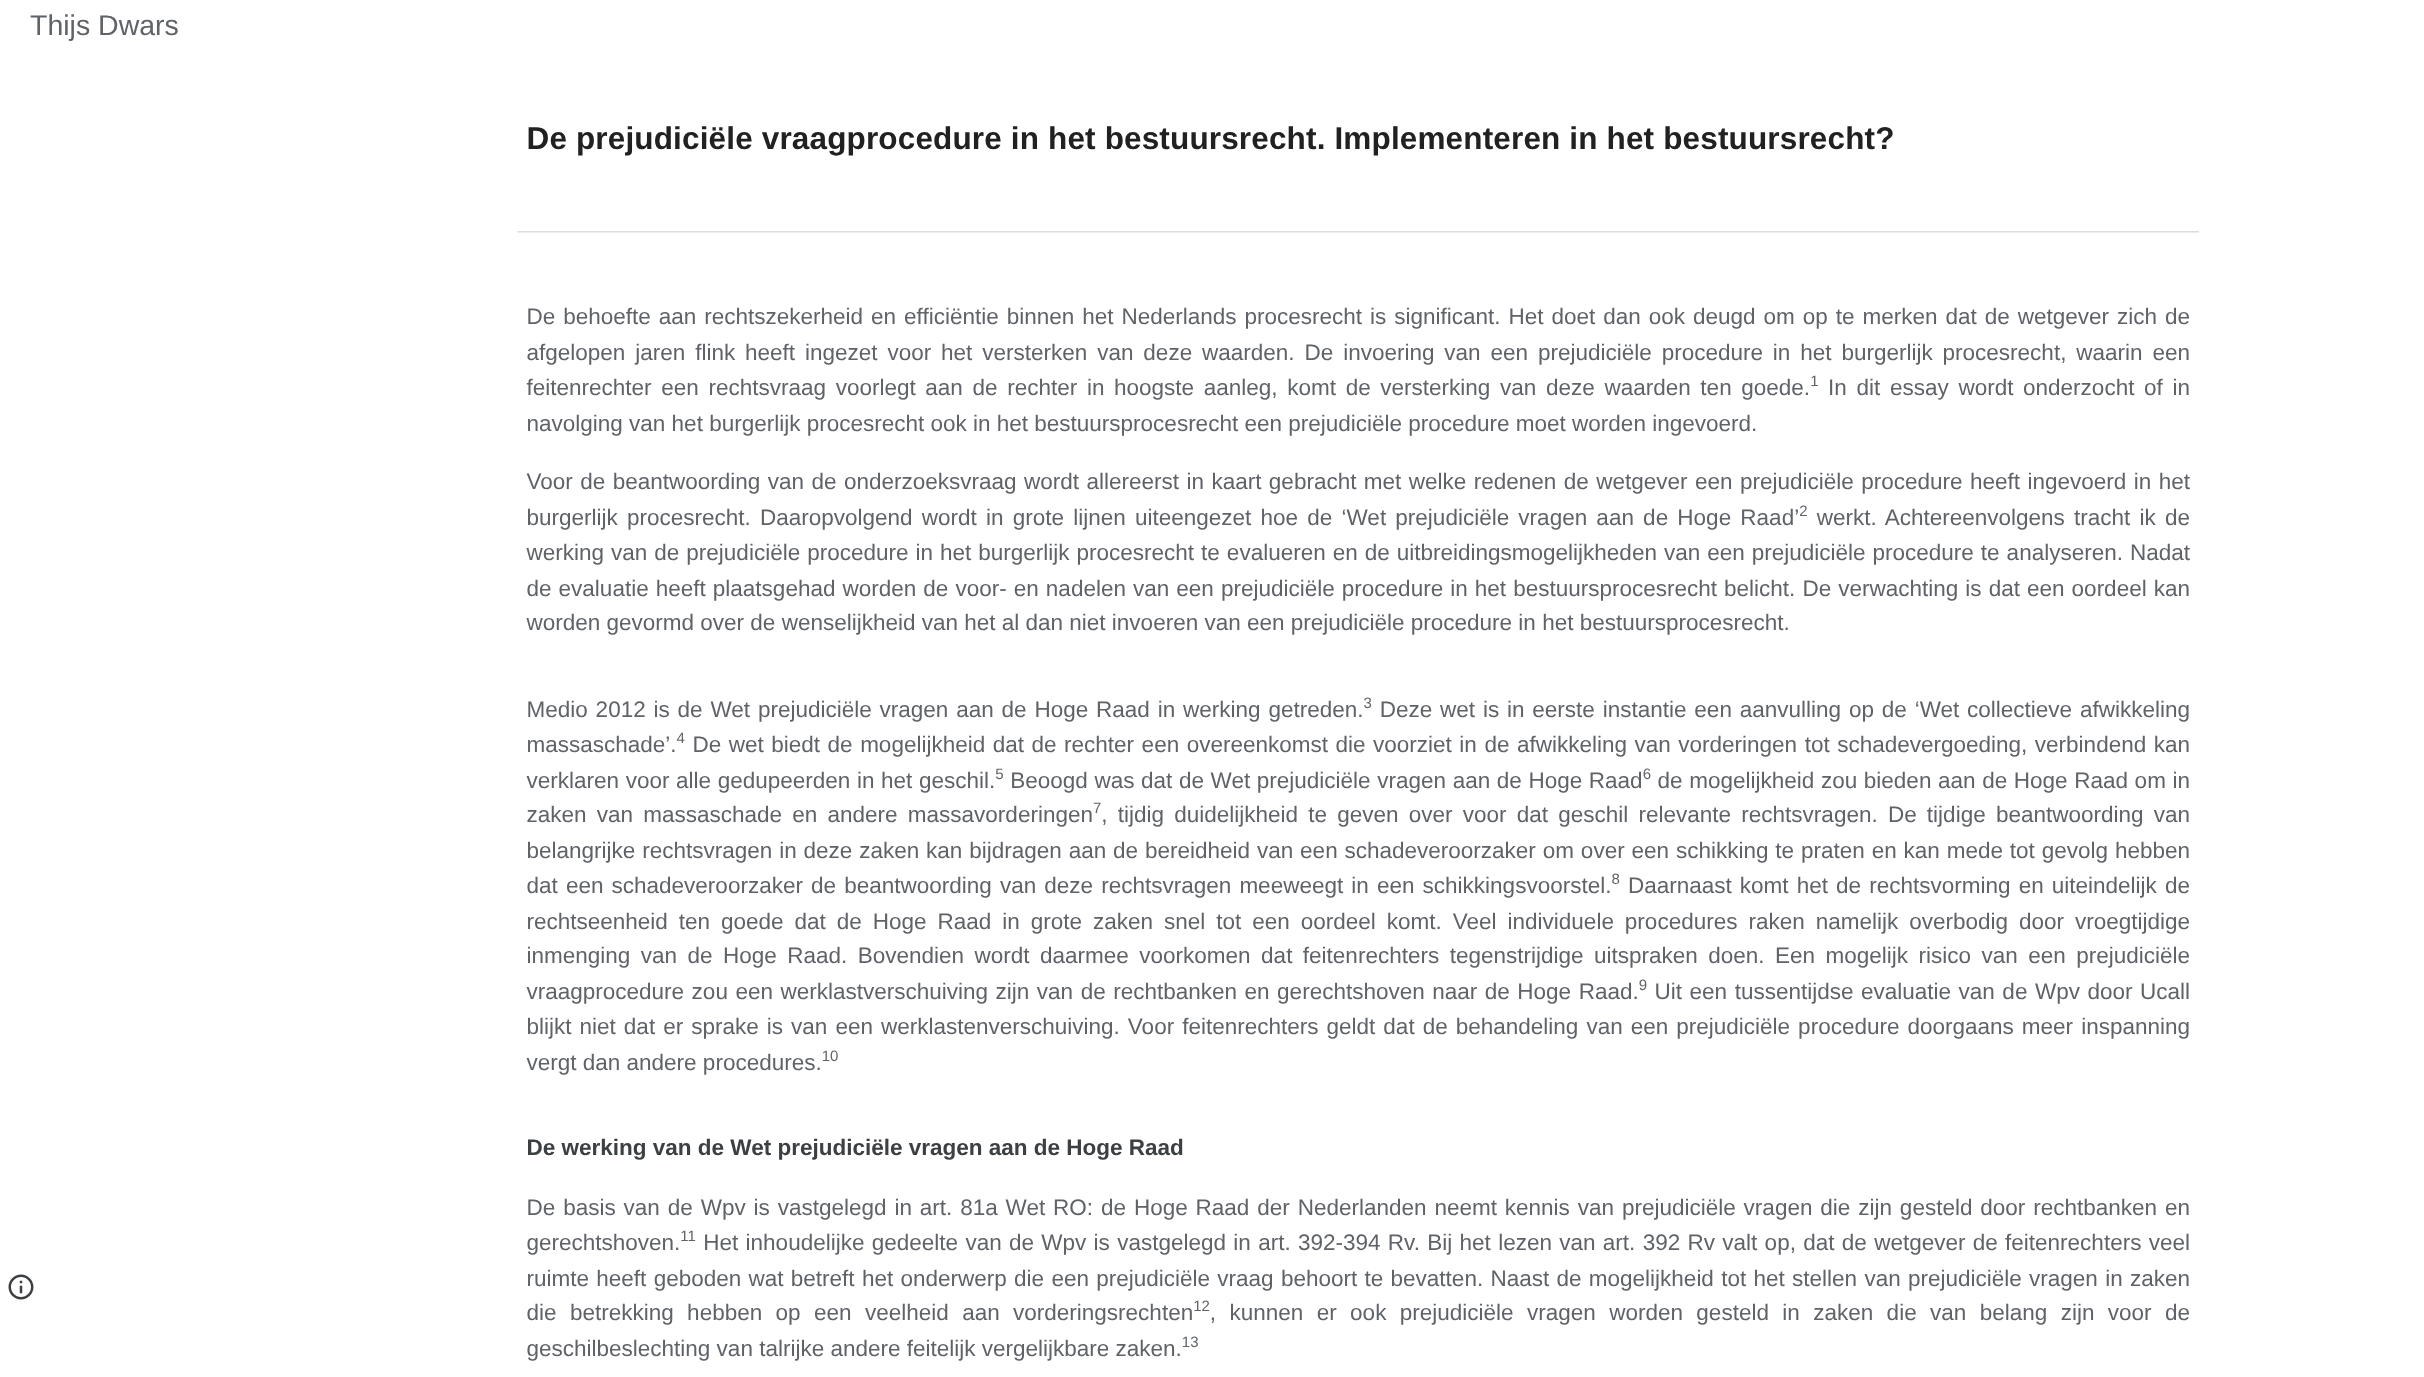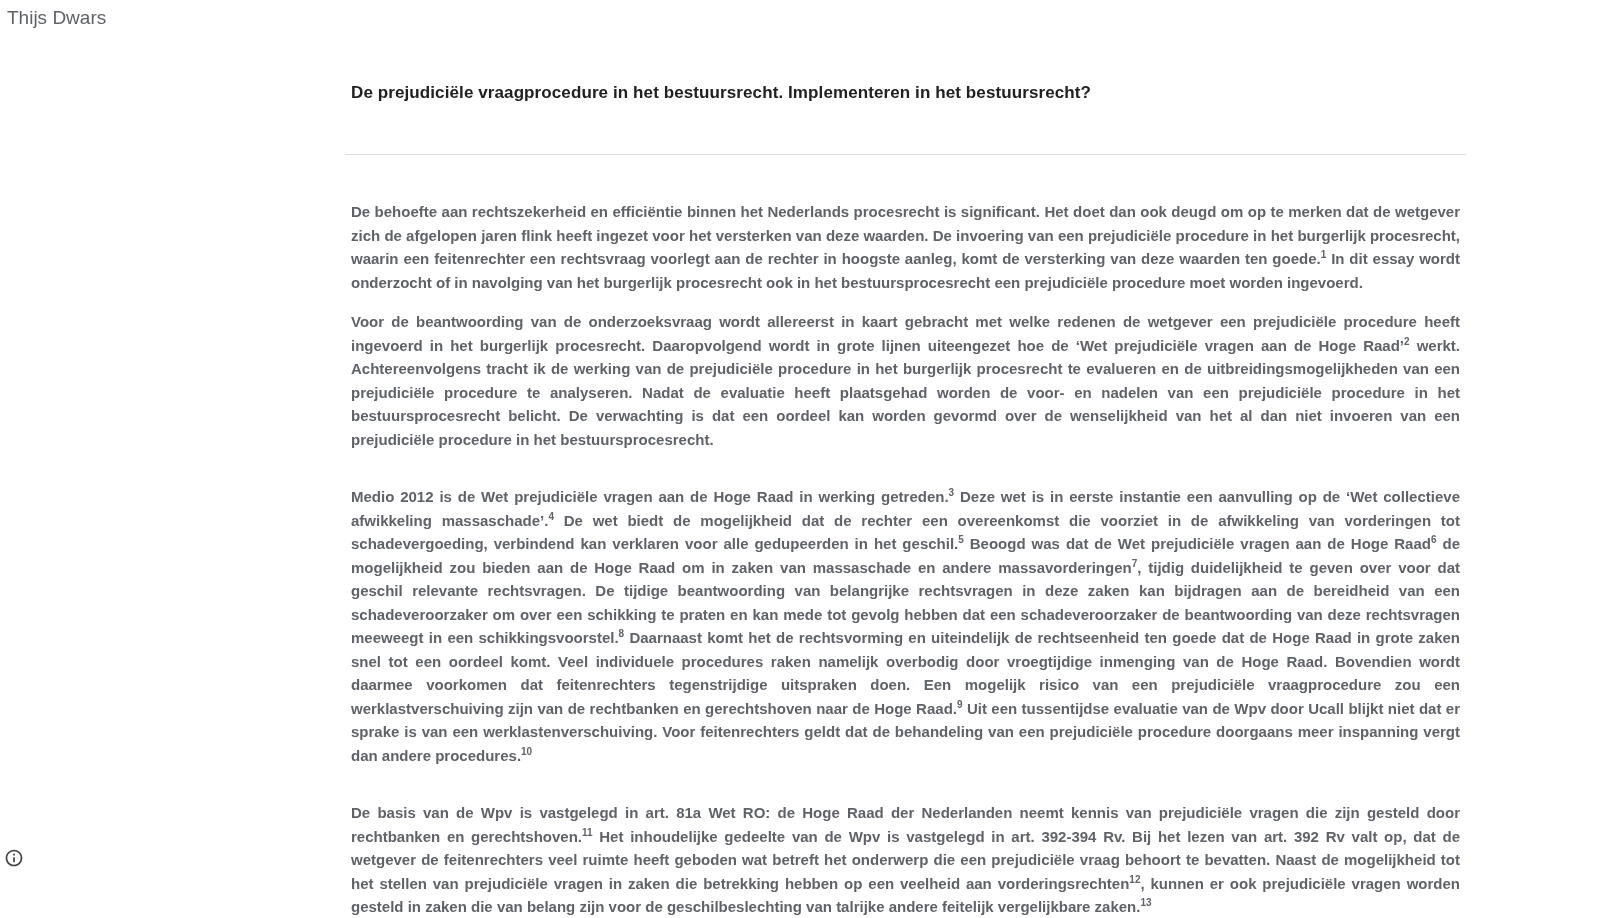--- a/index.html
+++ b/index.html
@@ -15,42 +15,42 @@
     margin: 0;
     padding: 0;
     width: 1616px;
     height: 918px;
     overflow: hidden;
     background: var(--background);
     font-family: "Liberation Sans", "DejaVu Sans", sans-serif;
   }
   .site-header {
     position: absolute;
-    top: 0; left: 0; right: 0;
+    top: 0; left: 13px; right: 0;
     height: 40px;
   }
   .site-name {
     position: absolute;
     left: 7px;
     top: 6px;
     font-size: 19px;
     line-height: 24px;
     color: var(--site-name);
     text-decoration: none;
     cursor: pointer;
     white-space: nowrap;
   }
   main.content {
     margin-left: 345px;
     width: 1121px;
   }
   .page-title {
     margin: 76px 0 0;
     padding: 0 6px;
-    font-size: 17px;
+    font-size: 21px;
     line-height: 33px;
     font-weight: 700;
     color: var(--title);
     letter-spacing: 0.1px;
   }
   .divider {
     border: none;
     border-top: 1px solid var(--divider);
     margin: 45px 0 0;
     height: 0;
@@ -58,21 +58,20 @@
   .body-copy {
     margin-top: 45px;
   }
   .para {
     margin: 16px 0 12px;
     padding: 0 6px;
     font-size: 15px;
     line-height: 23.5px;
     text-align: justify;
     color: var(--body);
-    font-weight: bold;
   }
   .para sup {
     font-size: 10px;
     line-height: 0;
     vertical-align: super;
   }
   .section {
     margin-top: 34px;
   }
   .sec-heading {
@@ -114,20 +113,21 @@
 <main class="content">
   <h1 class="page-title">De prejudiciële vraagprocedure in het bestuursrecht. Implementeren in het bestuursrecht?</h1>
   <hr class="divider">
   <div class="body-copy">
     <p class="para">De behoefte aan rechtszekerheid en efficiëntie binnen het Nederlands procesrecht is significant. Het doet dan ook deugd om op te merken dat de wetgever zich de afgelopen jaren flink heeft ingezet voor het versterken van deze waarden. De invoering van een prejudiciële procedure in het burgerlijk procesrecht, waarin een feitenrechter een rechtsvraag voorlegt aan de rechter in hoogste aanleg, komt de versterking van deze waarden ten goede.<sup>1</sup> In dit essay wordt onderzocht of in navolging van het burgerlijk procesrecht ook in het bestuursprocesrecht een prejudiciële procedure moet worden ingevoerd.</p>
     <p class="para">Voor de beantwoording van de onderzoeksvraag wordt allereerst in kaart gebracht met welke redenen de wetgever een prejudiciële procedure heeft ingevoerd in het burgerlijk procesrecht. Daaropvolgend wordt in grote lijnen uiteengezet hoe de ‘Wet prejudiciële vragen aan de Hoge Raad’<sup>2</sup> werkt. Achtereenvolgens tracht ik de werking van de prejudiciële procedure in het burgerlijk procesrecht te evalueren en de uitbreidingsmogelijkheden van een prejudiciële procedure te analyseren. Nadat de evaluatie heeft plaatsgehad worden de voor- en nadelen van een prejudiciële procedure in het bestuursprocesrecht belicht. De verwachting is dat een oordeel kan worden gevormd over de wenselijkheid van het al dan niet invoeren van een prejudiciële procedure in het bestuursprocesrecht.</p>
     <section class="section">
       <p class="para">Medio 2012 is de Wet prejudiciële vragen aan de Hoge Raad in werking getreden.<sup>3</sup> Deze wet is in eerste instantie een aanvulling op de ‘Wet collectieve afwikkeling massaschade’.<sup>4</sup> De wet biedt de mogelijkheid dat de rechter een overeenkomst die voorziet in de afwikkeling van vorderingen tot schadevergoeding, verbindend kan verklaren voor alle gedupeerden in het geschil.<sup>5</sup> Beoogd was dat de Wet prejudiciële vragen aan de Hoge Raad<sup>6</sup> de mogelijkheid zou bieden aan de Hoge Raad om in zaken van massaschade en andere massavorderingen<sup>7</sup>, tijdig duidelijkheid te geven over voor dat geschil relevante rechtsvragen. De tijdige beantwoording van belangrijke rechtsvragen in deze zaken kan bijdragen aan de bereidheid van een schadeveroorzaker om over een schikking te praten en kan mede tot gevolg hebben dat een schadeveroorzaker de beantwoording van deze rechtsvragen meeweegt in een schikkingsvoorstel.<sup>8</sup> Daarnaast komt het de rechtsvorming en uiteindelijk de rechtseenheid ten goede dat de Hoge Raad in grote zaken snel tot een oordeel komt. Veel individuele procedures raken namelijk overbodig door vroegtijdige inmenging van de Hoge Raad. Bovendien wordt daarmee voorkomen dat feitenrechters tegenstrijdige uitspraken doen. Een mogelijk risico van een prejudiciële vraagprocedure zou een werklastverschuiving zijn van de rechtbanken en gerechtshoven naar de Hoge Raad.<sup>9</sup> Uit een tussentijdse evaluatie van de Wpv door Ucall blijkt niet dat er sprake is van een werklastenverschuiving. Voor feitenrechters geldt dat de behandeling van een prejudiciële procedure doorgaans meer inspanning vergt dan andere procedures.<sup>10</sup></p>
     </section>
     <section class="section">
+      <h2 class="sec-heading">De werking van de Wet prejudiciële vragen aan de Hoge Raad</h2>
       <p class="para">De basis van de Wpv is vastgelegd in art. 81a Wet RO: de Hoge Raad der Nederlanden neemt kennis van prejudiciële vragen die zijn gesteld door rechtbanken en gerechtshoven.<sup>11</sup> Het inhoudelijke gedeelte van de Wpv is vastgelegd in art. 392-394 Rv. Bij het lezen van art. 392 Rv valt op, dat de wetgever de feitenrechters veel ruimte heeft geboden wat betreft het onderwerp die een prejudiciële vraag behoort te bevatten. Naast de mogelijkheid tot het stellen van prejudiciële vragen in zaken die betrekking hebben op een veelheid aan vorderingsrechten<sup>12</sup>, kunnen er ook prejudiciële vragen worden gesteld in zaken die van belang zijn voor de geschilbeslechting van talrijke andere feitelijk vergelijkbare zaken.<sup>13</sup></p>
     </section>
 
   </div>
 </main>
 
 <button class="info-btn" aria-label="Page details">
   <svg viewBox="0 0 24 24" aria-hidden="true">
     <path d="M11 7h2v2h-2zM11 11h2v6h-2zM12 2C6.48 2 2 6.48 2 12s4.48 10 10 10 10-4.48 10-10S17.52 2 12 2zm0 18c-4.41 0-8-3.59-8-8s3.59-8 8-8 8 3.59 8 8-3.59 8-8 8z"></path>
   </svg>

